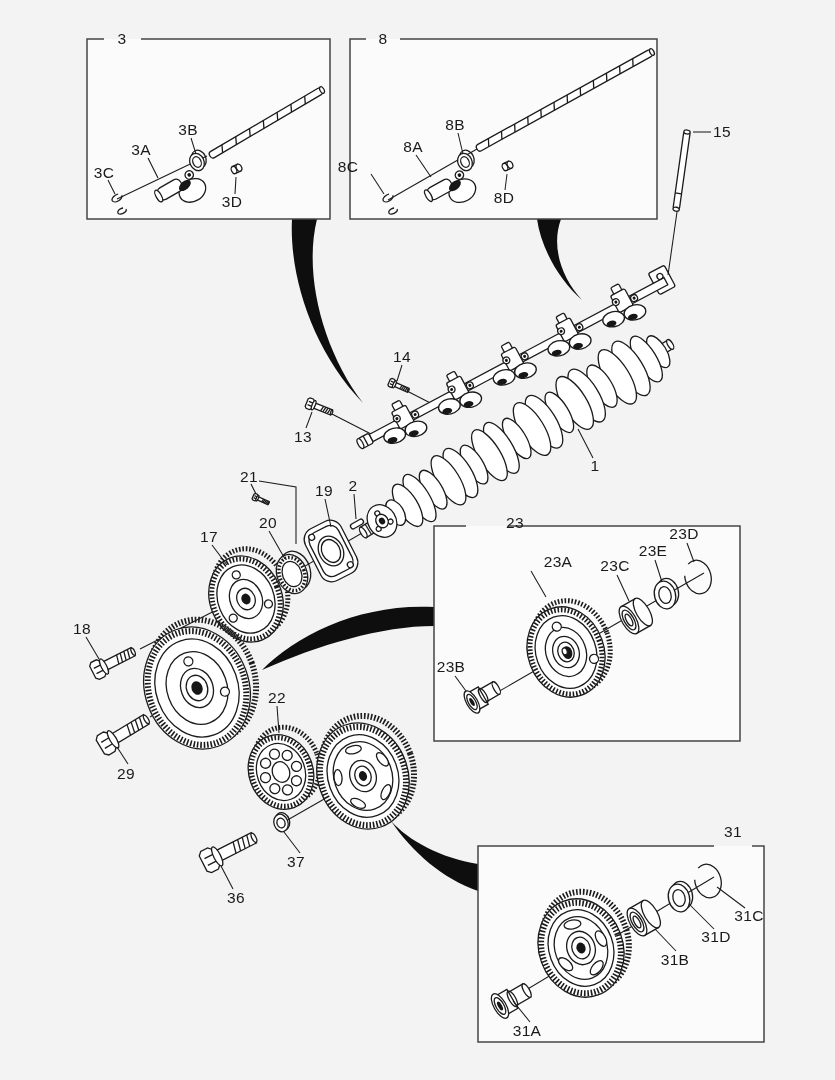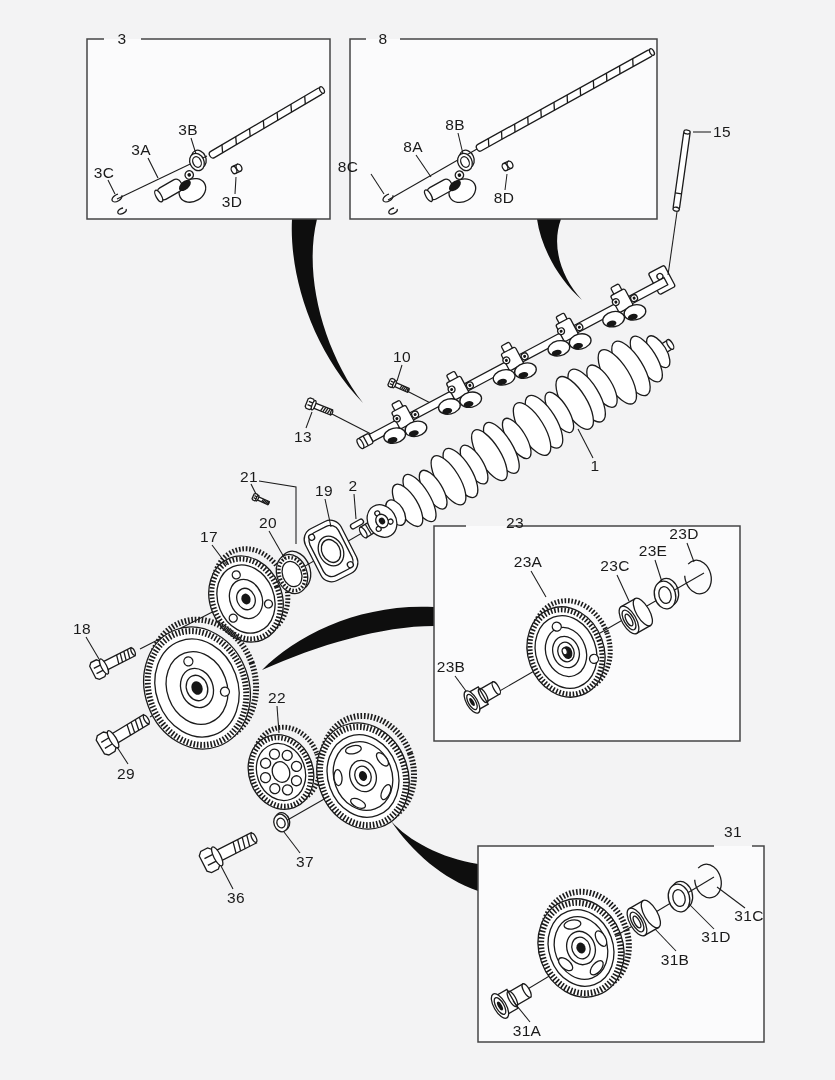--- a/index.html
+++ b/index.html
@@ -390,43 +390,43 @@
 </svg>
 
 <div class="callout" style="left:122px;top:39px">3</div>
 <div class="callout" style="left:383px;top:39px">8</div>
 <div class="callout" style="left:515px;top:523px">23</div>
 <div class="callout" style="left:733px;top:832px">31</div>
 
 <div class="callout" style="left:595px;top:466px">1</div>
 <div class="callout" style="left:353px;top:486px">2</div>
 <div class="callout" style="left:303px;top:437px">13</div>
-<div class="callout" style="left:402px;top:357px">10</div>
+<div class="callout" style="left:402px;top:357px">14</div>
 <div class="callout" style="left:722px;top:132px">15</div>
 <div class="callout" style="left:209px;top:537px">17</div>
 <div class="callout" style="left:82px;top:629px">18</div>
 <div class="callout" style="left:324px;top:491px">19</div>
 <div class="callout" style="left:268px;top:523px">20</div>
 <div class="callout" style="left:249px;top:477px">21</div>
 <div class="callout" style="left:277px;top:698px">22</div>
 <div class="callout" style="left:126px;top:774px">29</div>
 <div class="callout" style="left:236px;top:898px">36</div>
-<div class="callout" style="left:305px;top:862px">37</div>
+<div class="callout" style="left:296px;top:862px">37</div>
 
 <div class="callout" style="left:141px;top:150px">3A</div>
 <div class="callout" style="left:188px;top:130px">3B</div>
 <div class="callout" style="left:104px;top:173px">3C</div>
 <div class="callout" style="left:232px;top:202px">3D</div>
 
 <div class="callout" style="left:413px;top:147px">8A</div>
 <div class="callout" style="left:455px;top:125px">8B</div>
 <div class="callout" style="left:348px;top:167px">8C</div>
 <div class="callout" style="left:504px;top:198px">8D</div>
 
-<div class="callout" style="left:528px;top:562px">23A</div>
+<div class="callout" style="left:558px;top:562px">23A</div>
 <div class="callout" style="left:451px;top:667px">23B</div>
 <div class="callout" style="left:615px;top:566px">23C</div>
 <div class="callout" style="left:684px;top:534px">23D</div>
 <div class="callout" style="left:653px;top:551px">23E</div>
 
 <div class="callout" style="left:527px;top:1031px">31A</div>
 <div class="callout" style="left:675px;top:960px">31B</div>
 <div class="callout" style="left:749px;top:916px">31C</div>
 <div class="callout" style="left:716px;top:937px">31D</div>
 

